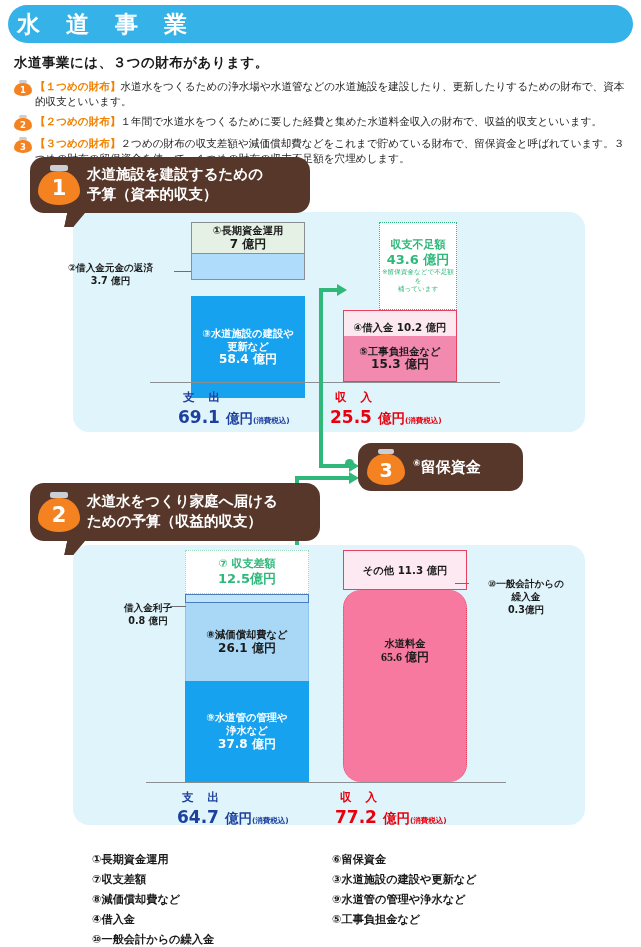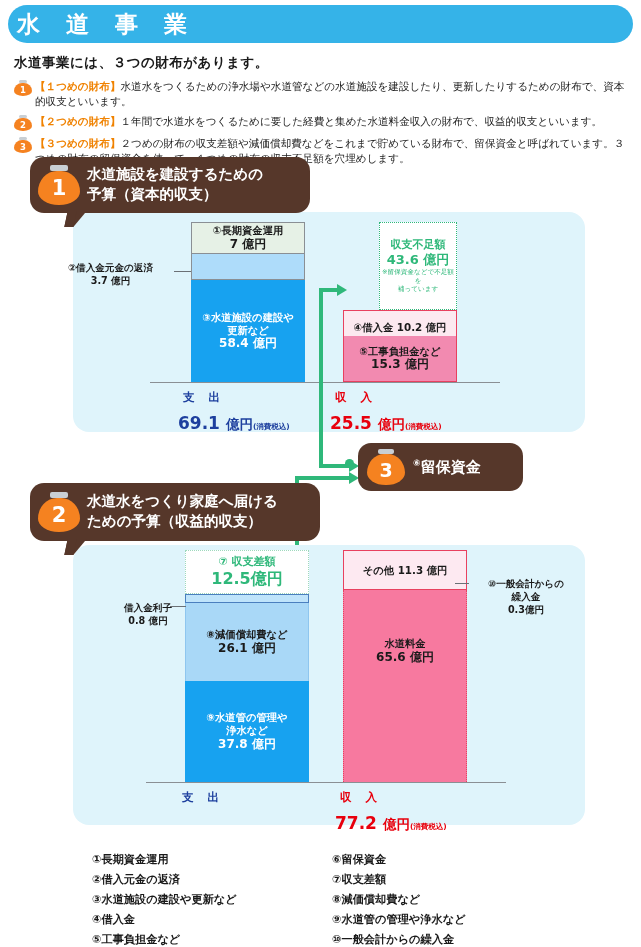--- a/index.html
+++ b/index.html
@@ -85,21 +85,21 @@
     overflow: hidden;
   }
   .seg .l1 { font-size: 10.3px; font-weight: bold; }
   .seg .l2 { font-size: 12px; font-weight: bold; }
   .seg .note { font-size: 6.6px; font-weight: normal; line-height: 1.3; }
 
   .axis { position: absolute; height: 1px; background: #8a8f94; }
 
   .tot { position: absolute; }
   .tot .lab { font-size: 11.5px; font-weight: bold; letter-spacing: 5px; text-indent: 5px; }
-  .tot .val { font-size: 17px; font-weight: bold; margin-top: 8px; }
+  .tot .val { font-size: 17px; font-weight: bold; margin-top: 2px; }
   .tot .val .unit { font-size: 13.5px; }
   .tot .val .tax { font-size: 7.5px; font-weight: bold; }
   .tot.exp .lab, .tot.exp .val { color: #1d3f9e; }
   .tot.inc .lab, .tot.inc .val { color: #e8000d; }
 
   .callout { position: absolute; font-size: 9.6px; font-weight: bold; text-align: center; line-height: 1.35; }
   .leader { position: absolute; background: #6b7075; height: 1px; }
 
   
   .gl { position: absolute; background: #2fb87a; }
@@ -182,21 +182,21 @@
 予算（資本的収支）</span>
   <span class="tail"></span>
 </div>
 
 <div class="bar" style="left:191px; top:222px; width:114px; height:160px;">
   <div class="seg" style="top:0; height:32px; background:#e6f1e6; border:1px solid #8a8f94;">
     <span class="l1">①長期資金運用</span>
     <span class="l2">7 億円</span>
   </div>
   <div class="seg" style="top:32px; height:26px; background:#aedcfa; border-left:1px solid #8a8f94; border-right:1px solid #8a8f94; border-bottom:1px solid #8a8f94;"></div>
-  <div class="seg" style="top:58px; height:102px; background:#17a2f0; color:#ffffff;">
+  <div class="seg" style="top:74px; height:102px; background:#17a2f0; color:#ffffff;">
     <span class="l1" style="white-space:pre-line;">③水道施設の建設や
 更新など</span>
     <span class="l2">58.4 億円</span>
   </div>
 </div>
 
 <div class="bar" style="left:343px; top:222px; width:114px; height:160px;">
   <div class="seg" style="top:0; height:88px; background:#ffffff; border:1px dotted #2fb87a; color:#2fb87a;margin-left:36px;">
     <span class="l1" style="font-size:11px;">収支不足額</span>
     <span class="l2" style="font-size:13px;">43.6 億円</span>
@@ -264,69 +264,69 @@
     <span class="body-s" style="position:absolute;top:6px;left:0;width:42px;height:34px;font-size:21px;">2</span>
   </span>
   <span class="btxt">水道水をつくり家庭へ届ける
 ための予算（収益的収支）</span>
   <span class="tail"></span>
 </div>
 
 <div class="bar" style="left:185px; top:550px; width:124px; height:232px;">
   <div class="seg" style="top:0; height:44px; background:#ffffff; border:1px dotted #9fd9bd; color:#2fb87a;">
     <span class="l1" style="font-size:11px;">⑦ 収支差額</span>
-    <span class="l2" style="font-size:16px;">12.5億円</span>
+    <span class="l2" style="font-size:13px;">12.5億円</span>
   </div>
   <div class="seg" style="top:44px; height:9px; background:#bfe4fb; border:1px solid #4a7fbf;"></div>
   <div class="seg" style="top:53px; height:78px; background:#a9d8f7; border-left:1px solid #8ec6ef; border-right:1px solid #8ec6ef;">
     <span class="l1">⑧減価償却費など</span>
     <span class="l2">26.1 億円</span>
   </div>
   <div class="seg" style="top:131px; height:101px; background:#17a2f0; color:#ffffff;">
     <span class="l1" style="white-space:pre-line;">⑨水道管の管理や
 浄水など</span>
     <span class="l2">37.8 億円</span>
   </div>
 </div>
 
 <div class="bar" style="left:343px; top:550px; width:124px; height:232px;">
   <div class="seg" style="top:0; height:40px; background:#fde9f1; border:1px solid #e8405f;">
     <span class="l1">その他  11.3 億円</span>
   </div>
-  <div class="seg" style="top:40px; height:192px; background:#f7799f; border-left:1px dotted #e8405f; border-right:1px dotted #e8405f;">
+  <div class="seg" style="top:40px; height:192px; background:#f7799f; border-left:1px dotted #e8405f; border-right:1px dotted #e8405f;border-radius:18px;">
     <span class="l1" style="margin-top:-70px;">水道料金</span>
-    <span class="l2" style="margin-top:0;">65.6 億円</span>
+    <span class="l2" style="margin-top:0;font-family:Liberation Serif, serif;">65.6 億円</span>
   </div>
 </div>
 
 <div class="axis" style="left:146px; top:782px; width:360px;"></div>
 
 <div class="callout" style="left:100px; top:602px; width:96px;">
   <div>借入金利子</div>
   <div>0.8 億円</div>
 </div>
 <div class="leader" style="left:170px; top:606px; width:16px;"></div>
 
 <div class="callout" style="left:466px; top:578px; width:120px; white-space:pre-line;">⑩一般会計からの
 繰入金
 0.3億円</div>
 <div class="leader" style="left:455px; top:583px; width:14px;"></div>
 
 <div class="tot exp" style="left:177px; top:790px; width:140px;">
   <div class="lab">支 出</div>
+  <div class="val"><span>64.7</span> <span class="unit">億円</span><span class="tax">(消費税込)</span></div>
 </div>
 <div class="tot inc" style="left:335px; top:790px; width:140px;">
   <div class="lab">収 入</div>
   <div class="val"><span>77.2</span> <span class="unit">億円</span><span class="tax">(消費税込)</span></div>
 </div>
 
 <div class="legend">
   <div>①長期資金運用</div>
   <div>⑥留保資金</div>
-  <div>②借入元金の返済</div>
   <div>⑦収支差額</div>
   <div>③水道施設の建設や更新など</div>
   <div>⑧減価償却費など</div>
+  <div>⑨水道管の管理や浄水など</div>
   <div>④借入金</div>
-  <div>⑨水道管の管理や浄水など</div>
   <div>⑤工事負担金など</div>
   <div>⑩一般会計からの繰入金</div>
 </div>
 
 </body></html>

